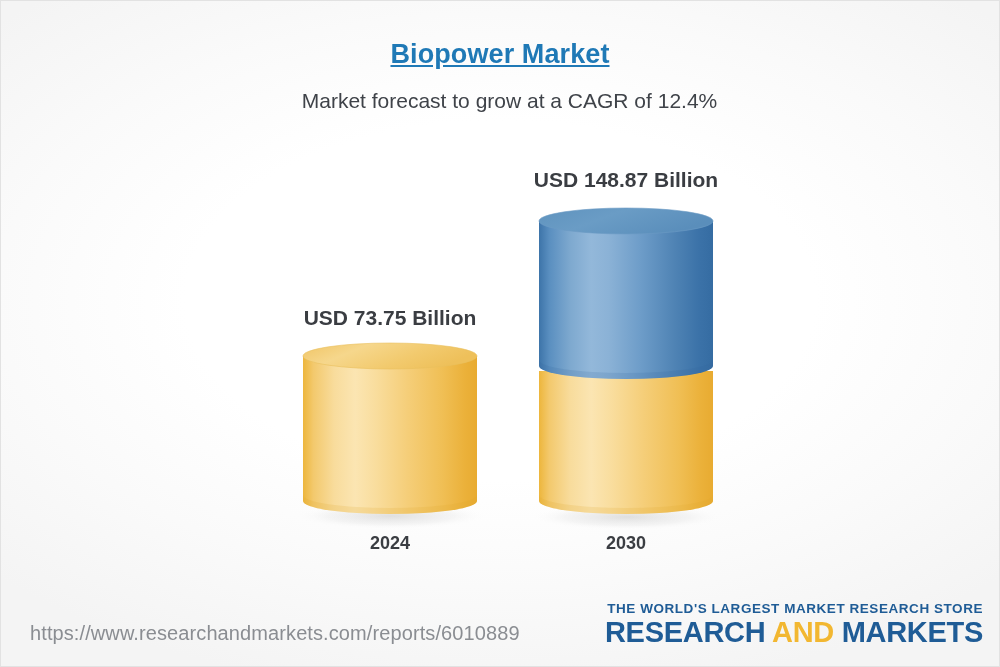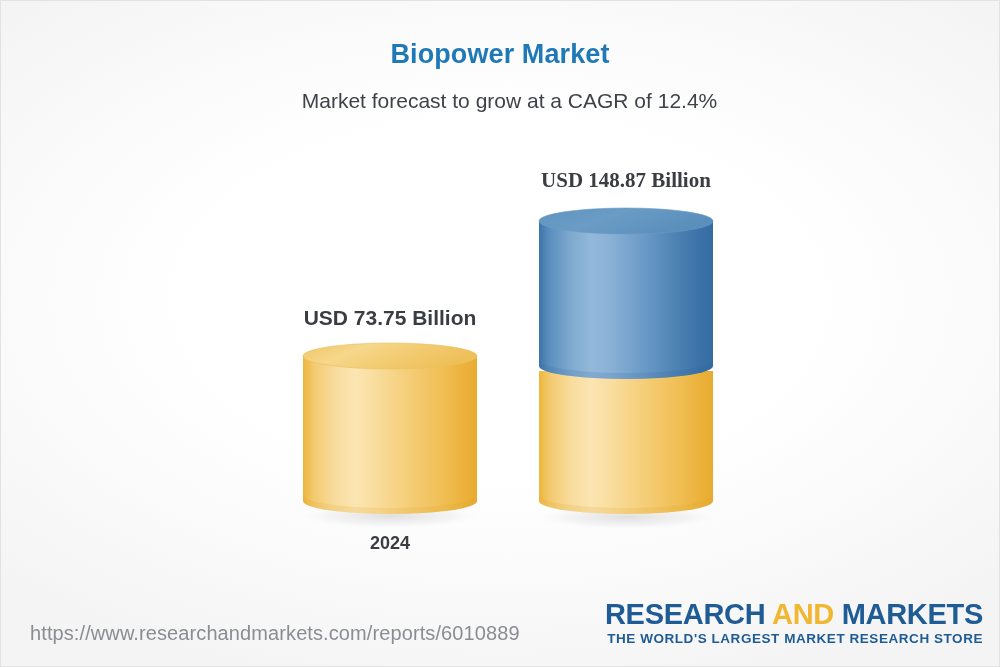--- a/index.html
+++ b/index.html
@@ -26,20 +26,21 @@
   
   #chart-title {
     position: absolute;
     left: 0; right: 0;
     top: 38px;
     text-align: center;
     font-size: 27px;
     font-weight: bold;
     color: #1f79b6;
     letter-spacing: 0.1px;
+    text-decoration: underline;
   }
   #chart-subtitle {
     position: absolute;
     left: 0; right: 0;
     top: 88px;
     text-align: center;
     font-size: 21px;
     font-weight: normal;
     color: #3f4349;
     padding-left: 19px;
@@ -151,21 +152,21 @@
         <path d="M 8,20 L 8,165 A 87,13 0 0 0 182,165 L 182,20 Z" fill="url(#yellowBody)"></path>
 
         <path d="M 8,165 A 87,13 0 0 0 182,165 L 182,159 A 87,13 0 0 1 8,159 Z" fill="#e0a42b" opacity="0.18"></path>
 
         <ellipse cx="95" cy="20" rx="87" ry="13" fill="url(#yellowTop)" stroke="#eabf5d" stroke-width="0.6"></ellipse>
       </svg>
 
       <div class="cat-label" style="left:305px; top:532px; width:140px;">2024</div>
     </div>
 
-    <div class="bar-group" style="left:0; top:0; width:1000px; height:600px;font-family:Liberation Serif, serif;">
+    <div class="bar-group" style="left:0; top:0; width:1000px; height:600px;">
 
       <div class="value-label" style="left:505px; top:167px; width:240px;">USD 148.87 Billion</div>
 
       <svg style="position:absolute; left:530px; top:199px;" width="200" height="332" viewBox="0 0 200 332">
         <defs>
           <linearGradient id="blueBody" x1="0" y1="0" x2="1" y2="0">
             <stop offset="0%" stop-color="#3d74a9"></stop>
             <stop offset="6%" stop-color="#5a8fc0"></stop>
             <stop offset="18%" stop-color="#7ea9cf"></stop>
             <stop offset="30%" stop-color="#93b8da"></stop>
@@ -203,26 +204,27 @@
         <path d="M 8,171 L 8,301 A 87,13 0 0 0 182,301 L 182,171 Z" fill="url(#yellowBody2)"></path>
         <path d="M 8,301 A 87,13 0 0 0 182,301 L 182,295 A 87,13 0 0 1 8,295 Z" fill="#e0a42b" opacity="0.18"></path>
 
         <path d="M 8,21 L 8,166 A 87,13 0 0 0 182,166 L 182,21 Z" fill="url(#blueBody)"></path>
 
         <path d="M 8,166 A 87,13 0 0 0 182,166 L 182,160 A 87,13 0 0 1 8,160 Z" fill="#2f659b" opacity="0.16"></path>
 
         <ellipse cx="95" cy="21" rx="87" ry="13" fill="url(#blueTop)" stroke="#6b9ac4" stroke-width="0.6"></ellipse>
       </svg>
 
+      <div class="cat-label" style="left:555px; top:532px; width:140px;">2030</div>
     </div>
 
   </div>
 
   <div id="source-url">https://www.researchandmarkets.com/reports/6010889</div>
 
   <div id="brand-logo">
+    <div id="brand-tagline">THE WORLD'S LARGEST MARKET RESEARCH STORE</div>
     <div id="brand-wordmark">
       <span class="bw-blue">RESEARCH</span><span> </span><span class="bw-gold">AND</span><span> </span><span class="bw-blue">MARKETS</span>
     </div>
-    <div id="brand-tagline">THE WORLD'S LARGEST MARKET RESEARCH STORE</div>
   </div>
 
 </div>
 
 </body></html>

